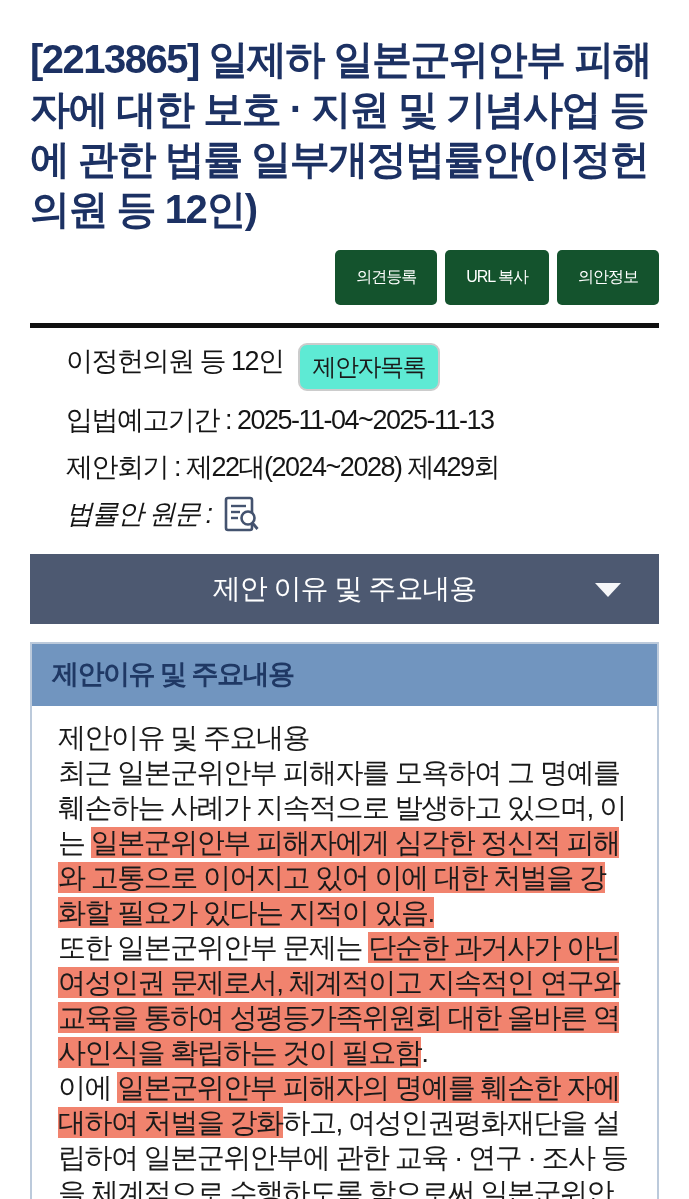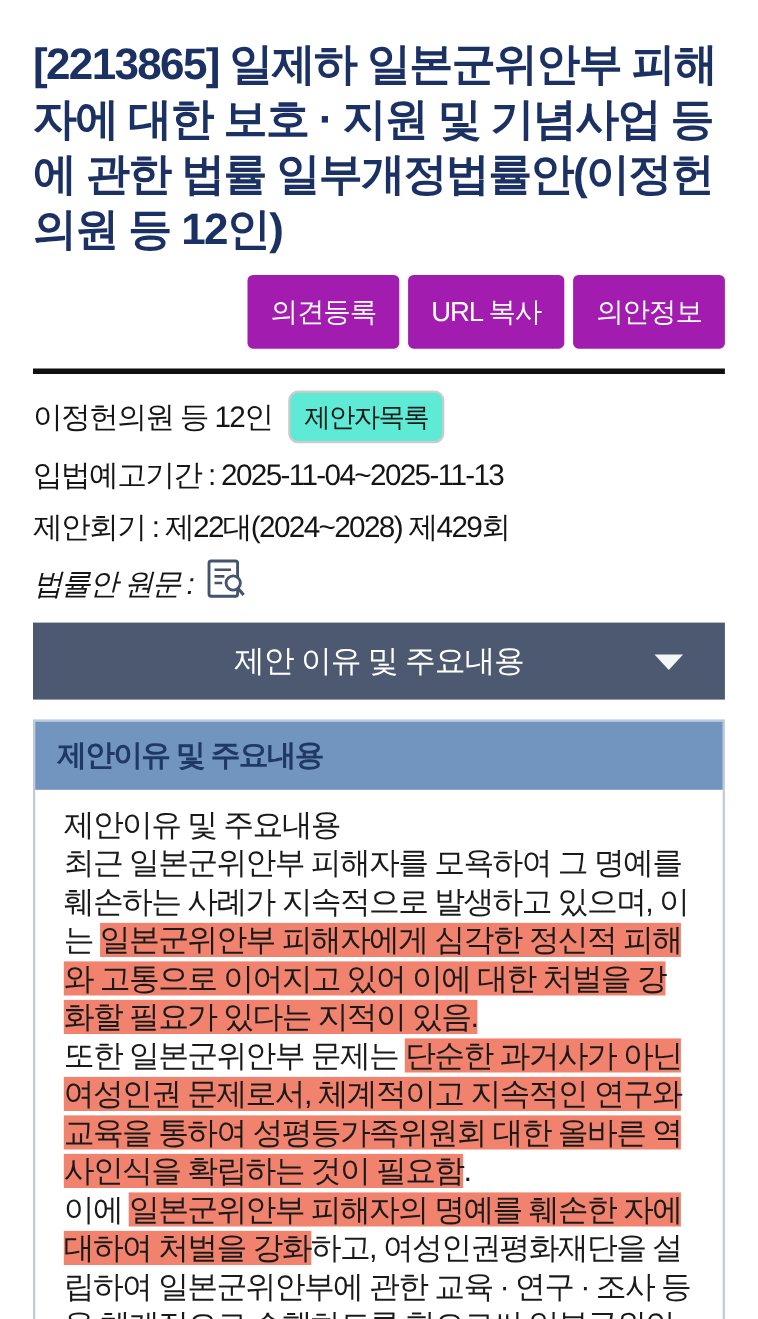--- a/index.html
+++ b/index.html
@@ -16,41 +16,41 @@
     font-size: 40px; line-height: 50px; font-weight: 700;
     color: #1c3163; letter-spacing: -1.5px;
     word-break: break-all;
   }
 
   .btn-row {
     margin-top: 16px;
     display: flex; justify-content: flex-end; gap: 8px;
   }
   .gray-btn {
-    background: #a21caf; color: #ffffff;
+    background: #14532d; color: #ffffff;
     border: none; border-radius: 5px;
     font-family: inherit;
-    font-size: 25px; letter-spacing: -1px;
+    font-size: 16px; letter-spacing: -1px;
     padding: 17px 21px; cursor: pointer;
   }
 
   .divider {
     margin-top: 18px;
     border: none; border-top: 5px solid #101010;
   }
 
   .committee {
     margin-top: 15px; text-align: center;
     font-size: 27px; letter-spacing: -1px; color: #151515;
   }
 
   .info-row {
     margin-top: 11px;
     font-size: 27px; letter-spacing: -1.5px; color: #151515;
-    display: flex; align-items: center;
+    display: flex; align-items: flex-start; margin-left: 36px;
   }
   .proposer-row { margin-top: 15px; gap: 14px; }
   .outline-btn {
     background: #5eead4; color: #1a1a1a;
     border: 2px solid #cccccc; border-radius: 9px;
     font-family: inherit;
     font-size: 24px; letter-spacing: -1.5px;
     padding: 6px 13px; cursor: pointer;
   }
   .original-row { gap: 12px; font-style: italic; }

